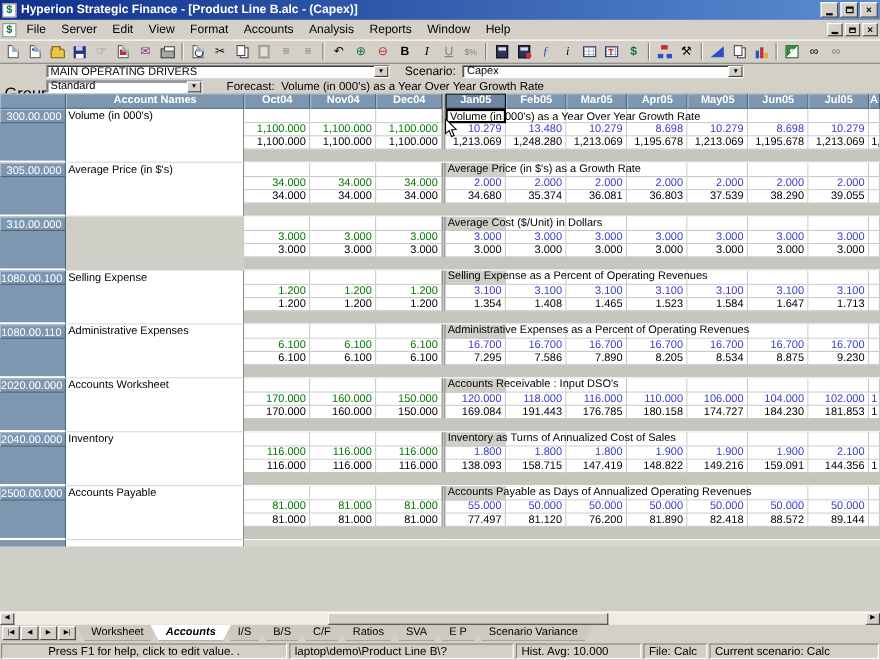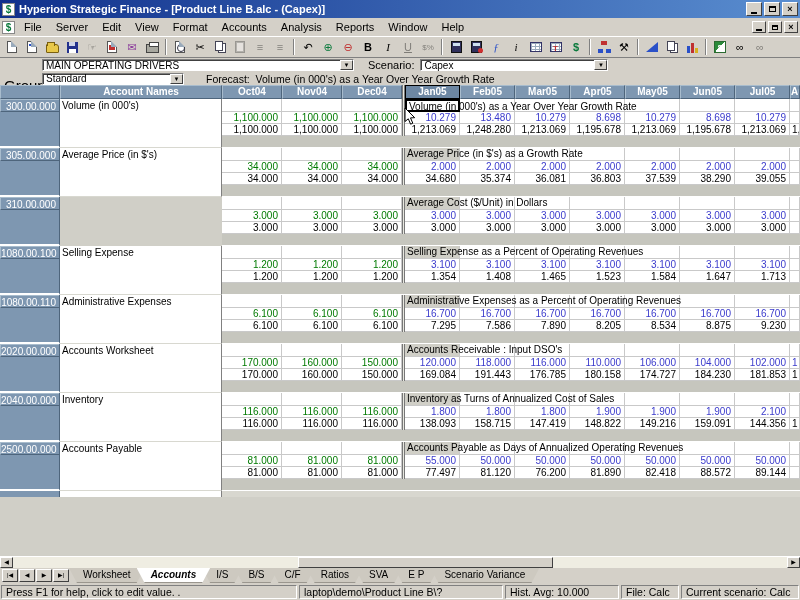--- a/index.html
+++ b/index.html
@@ -61,21 +61,21 @@
 
   
   .fbar { display:flex; align-items:center; flex:0 0 auto; padding:1px 4px; }
   .fbar.g { height:14px; }
   .fbar.v { height:13px; }
   .flabel { font-size:15px; width:38px; flex:0 0 auto;margin-top:40px; }
   .combo { height:12px; background:#fff; border:1px solid; border-color:#808080 #fff #fff #808080; box-shadow:inset 1px 1px 0 #404040; display:flex; align-items:center; font-size:10px; }
   .combo .cv { flex:1; padding:0 3px; white-space:nowrap; overflow:hidden; }
   .combo .da { width:13px; height:10px; background:#d4d0c8; border:1px solid; border-color:#fff #404040 #404040 #fff; display:flex; align-items:center; justify-content:center; font-size:6px; color:#000; flex:0 0 auto; }
   .combo.group { width:312px; }
-  .combo.scenario { width:188px; margin-left:6px; }
+  .combo.scenario { width:256px; margin-left:6px;align-items:flex-end; }
   .combo.view { width:142px; }
   .sclabel { margin-left:14px; font-size:11px; }
   .fcast { margin-left:22px; font-size:10.5px; white-space:nowrap; }
   .fcast b { font-weight:normal; }
 
   
   .sheetwrap { position:relative; height:412px; flex:0 0 auto; background:#d0cfc7; overflow:hidden; }
   .srow, .sec { display:grid; grid-template-columns:60px 162px 60px 60px 60px 3px repeat(7,55px) minmax(0,1fr); }
   .shead { grid-template-rows:14px; }
   .sec { grid-template-rows:13px 12px 12px 12px; }
@@ -109,21 +109,21 @@
   
   .tabbar { height:15px; display:flex; align-items:stretch; background:#d4d0c8; flex:0 0 auto; padding-left:2px; }
   .tnav { display:flex; gap:1px; margin-right:8px; align-items:center; }
   .tnb { width:16px; height:13px; background:#d4d0c8; border:1px solid; border-color:#fff #404040 #404040 #fff; font-size:6px; line-height:11px; text-align:center; color:#000; }
   .tab { position:relative; padding:0 14px; margin-left:-8px; font-size:10px; line-height:14px; color:#000; background:#cdc9c0; clip-path:polygon(0 0,100% 0,calc(100% - 8px) 100%,8px 100%); box-shadow:inset 0 -1px 0 #9a968e; white-space:nowrap; z-index:1; }
   .tab.active { background:#fff; font-weight:bold; font-style:italic; z-index:3; }
 
   
   .statusbar { height:17px; display:flex; gap:2px; padding:2px 1px 1px 1px; background:#d4d0c8; flex:0 0 auto; }
   .sp { border:1px solid; border-color:#808080 #fff #fff #808080; background:#d4d0c8; font-size:10.5px; line-height:12px; padding:0 4px; white-space:nowrap; overflow:hidden; }
-  .sp1 { width:296px; } .sp2 { width:204px; } .sp3 { width:114px; } .sp4 { width:58px; } .sp5 { flex:1; }
+  .sp1 { width:260px;text-align:center; } .sp2 { width:204px; } .sp3 { width:114px; } .sp4 { width:58px; } .sp5 { flex:1; }
 </style>
 </head>
 <body>
 
 <div class="win">
 
   <div class="titlebar">
     <div class="appicon">$</div>
     <div class="title">Hyperion Strategic Finance - [Product Line B.alc - (Capex)]</div>
     <div class="wbtns">

